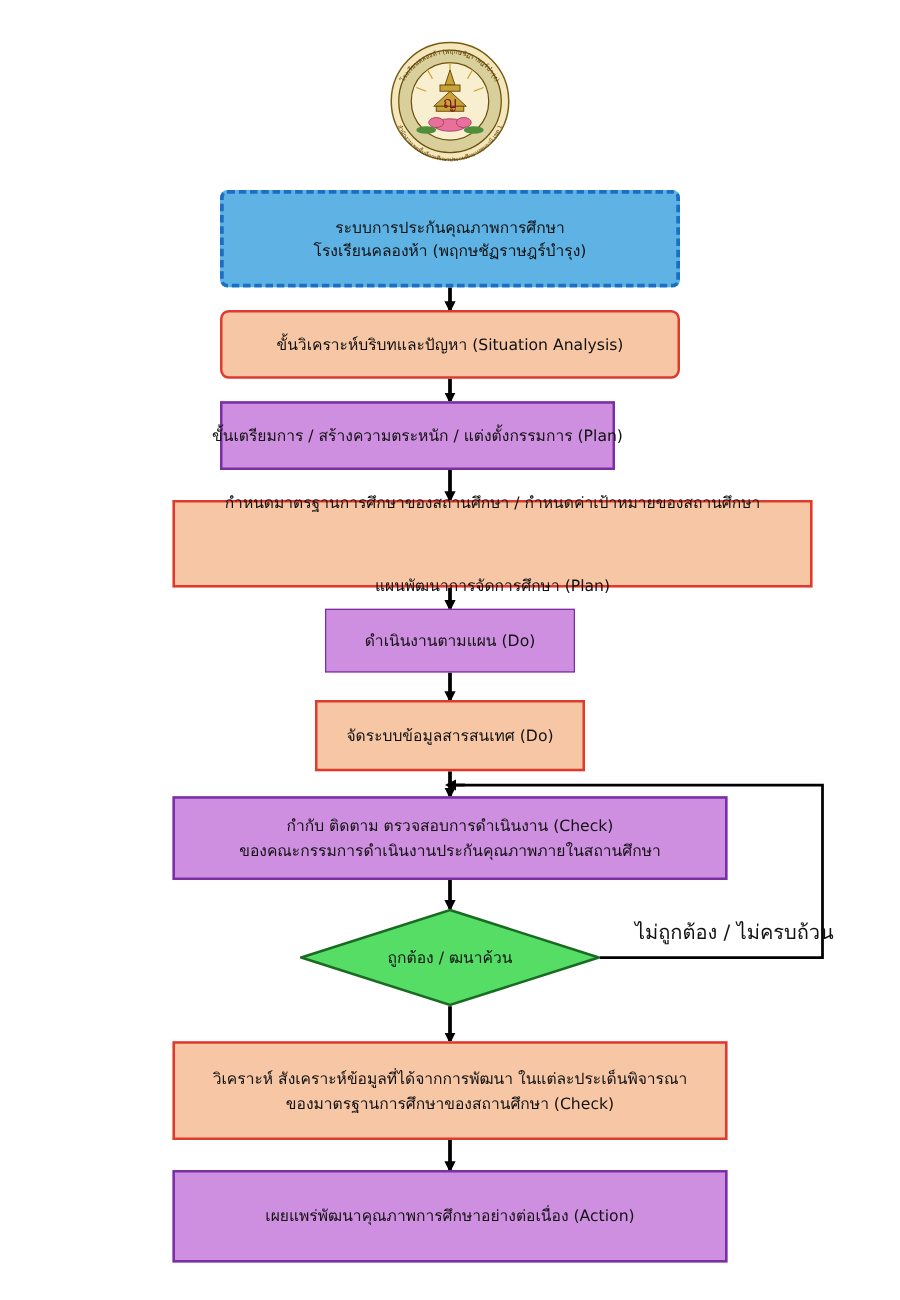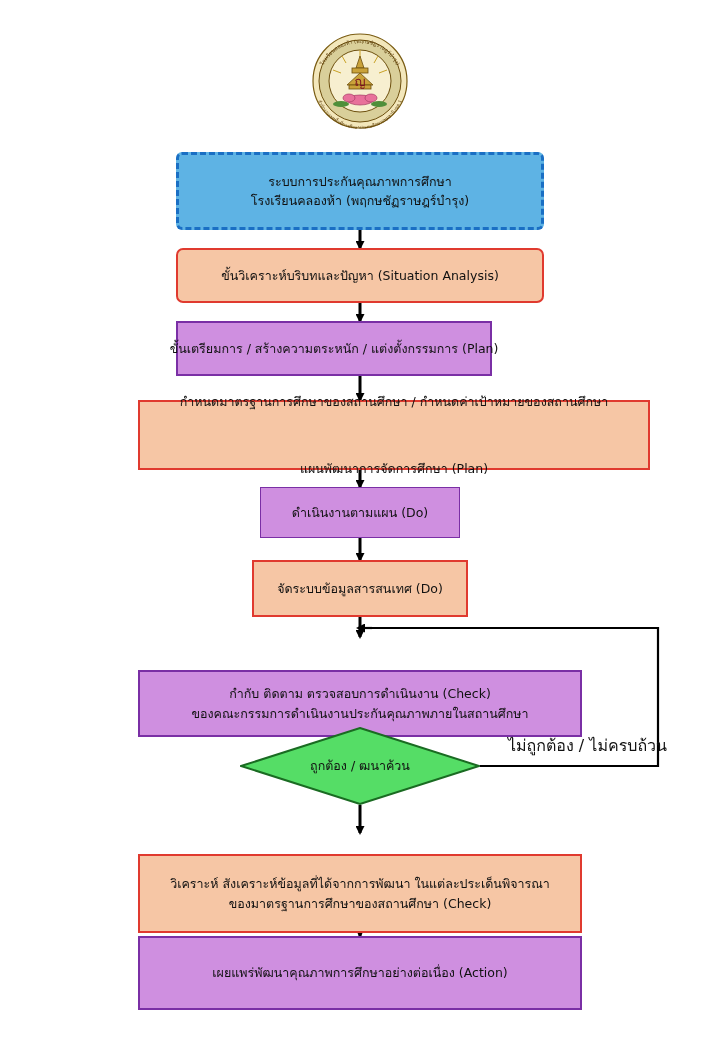--- a/index.html
+++ b/index.html
@@ -195,35 +195,35 @@
   </div>
 
   <div class="node n-purple-thin" style="left:260px; top:487px; width:200px; height:51px;">
     <span class="line">ดำเนินงานตามแผน (Do)</span>
   </div>
 
   <div class="node n-peach" style="left:252px; top:560px; width:216px; height:57px;">
     <span class="line">จัดระบบข้อมูลสารสนเทศ (Do)</span>
   </div>
 
-  <div class="node n-purple" style="left:138px; top:637px; width:444px; height:67px;margin-top:33px;">
+  <div class="node n-purple" style="left:138px; top:637px; width:444px; height:67px;">
     <span class="line">กำกับ ติดตาม ตรวจสอบการดำเนินงาน (Check)</span>
     <span class="line">ของคณะกรรมการดำเนินงานประกันคุณภาพภายในสถานศึกษา</span>
   </div>
 
   <div class="diamond-wrap" style="left:240px; top:727px;">
     <svg width="240" height="78" viewBox="0 0 240 78" xmlns="http://www.w3.org/2000/svg">
       <polygon points="120,1 239,39 120,77 1,39" fill="#55dd66" stroke="#1a6b22" stroke-width="2"></polygon>
     </svg>
     <div class="diamond-label">ถูกต้อง / ฒนาค้วน</div>
   </div>
 
   <div class="feedback-label">ไม่ถูกต้อง / ไม่ครบถ้วน</div>
 
-  <div class="node n-peach" style="left:138px; top:854px; width:444px; height:79px;">
+  <div class="node n-peach" style="left:138px; top:833px; width:444px; height:79px;">
     <span class="line">วิเคราะห์ สังเคราะห์ข้อมูลที่ได้จากการพัฒนา ในแต่ละประเด็นพิจารณา</span>
     <span class="line">ของมาตรฐานการศึกษาของสถานศึกษา (Check)</span>
   </div>
 
   <div class="node n-purple" style="left:138px; top:936px; width:444px; height:74px;">
     <span class="line">เผยแพร่พัฒนาคุณภาพการศึกษาอย่างต่อเนื่อง (Action)</span>
   </div>
 
 </div>
 

